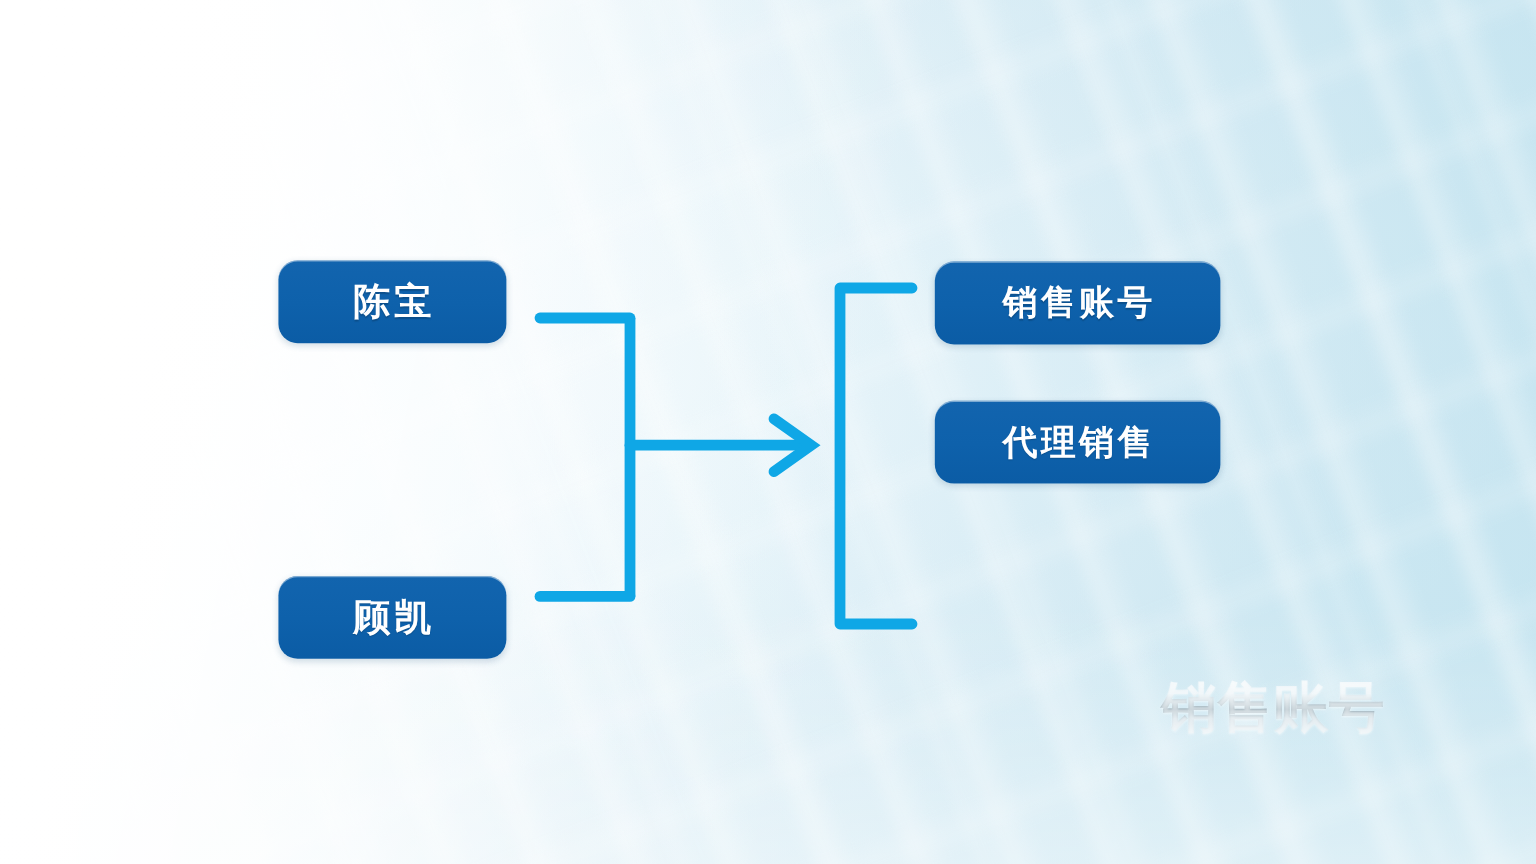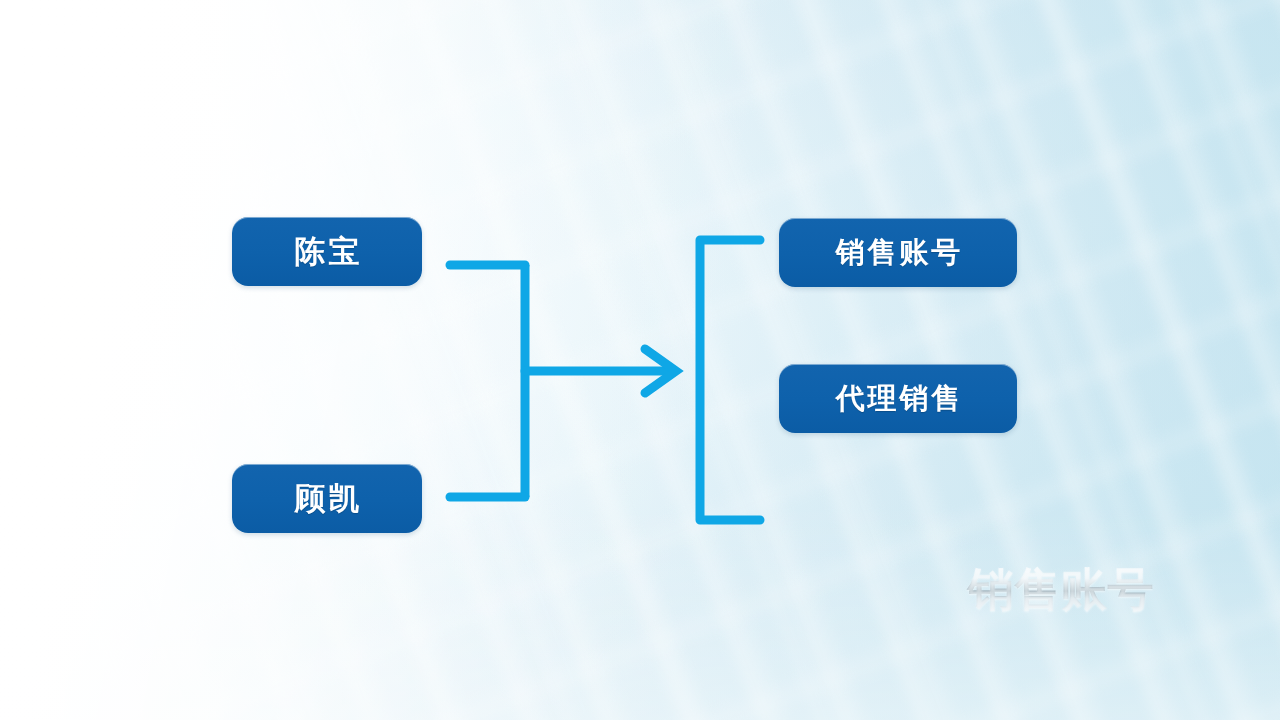--- a/index.html
+++ b/index.html
@@ -119,24 +119,24 @@
   .node-box .node-label {
     text-shadow: 0 1px 1px rgba(0,0,0,0.18);
     white-space: nowrap;
   }
 
   .left-box  { width: 190px; height: 69px; left: 232px; font-size: 31px; }
   .right-box { width: 238px; height: 69px; left: 779px; font-size: 29px; }
 
   .lb1 { top: 217px; }
   .lb2 { top: 335px; }
-  .lb3 { top: 464px; text-align: center; }
+  .lb3 { top: 480px; text-align: center; }
 
   .rb1 { top: 218px; }
-  .rb2 { top: 364px; }
+  .rb2 { top: 334px; }
   .rb3 { top: 477px; }
 
   
   #connectors {
     position: absolute;
     left: 0;
     top: 0;
     width: 1280px;
     height: 720px;
     pointer-events: none;

